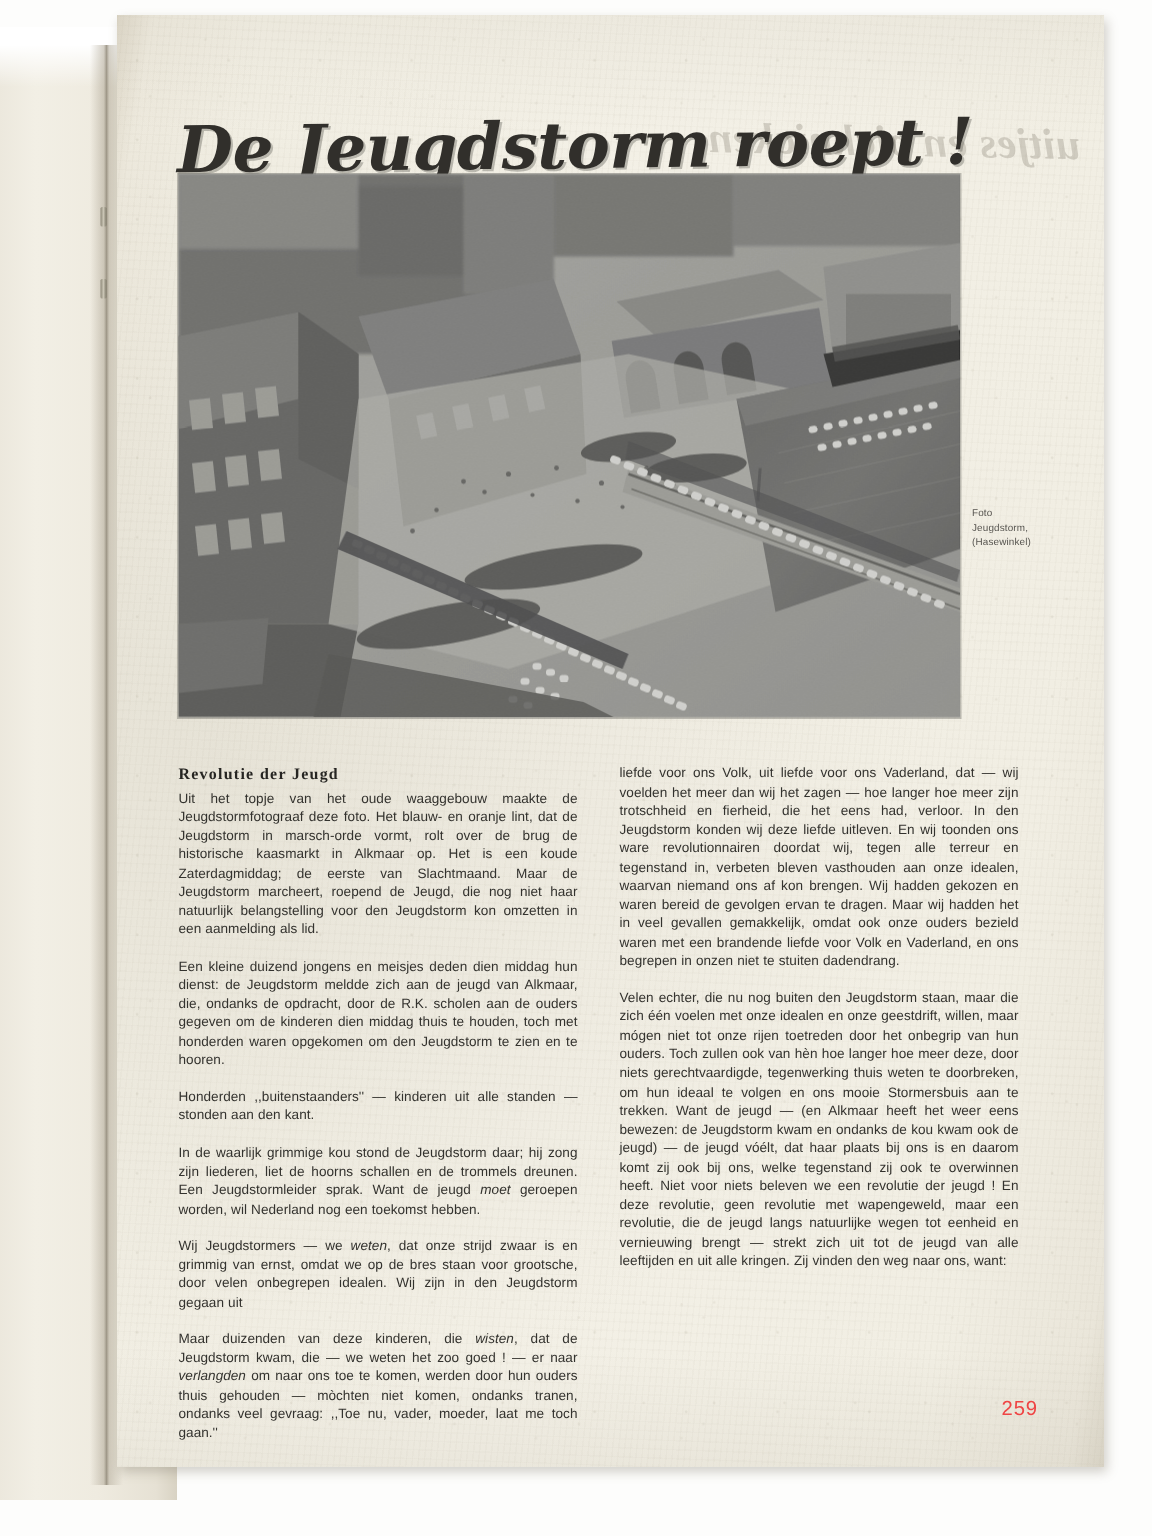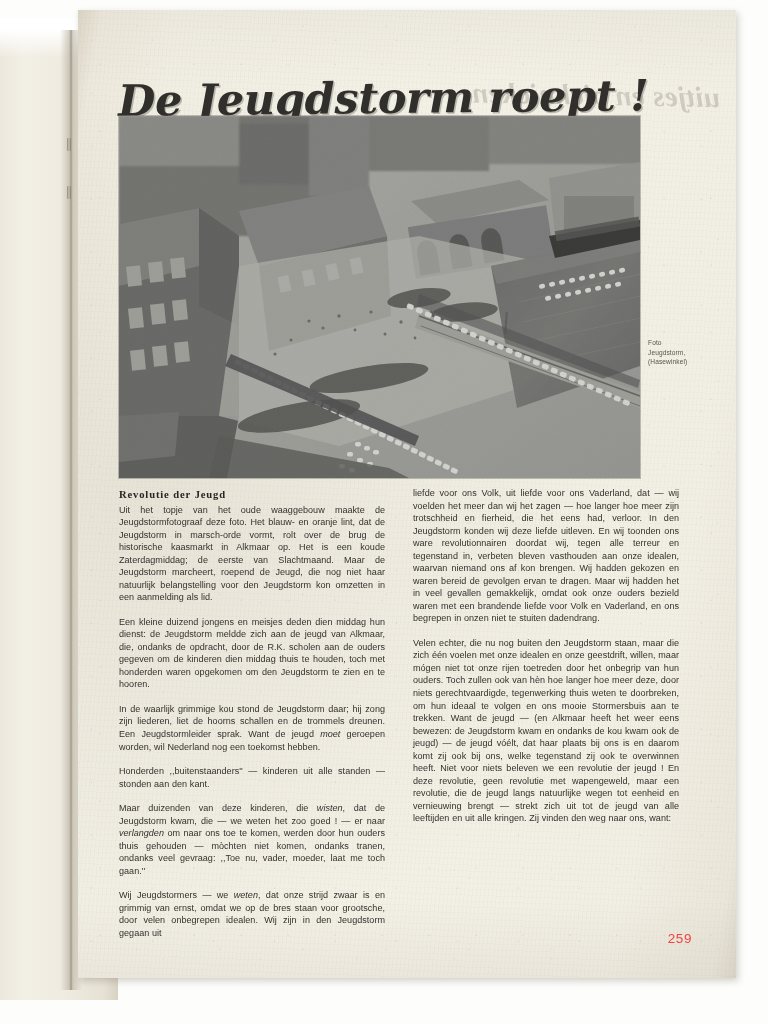--- a/index.html
+++ b/index.html
@@ -154,21 +154,21 @@
     font-family: "Liberation Sans", sans-serif;
     font-size: 6.6px;
     line-height: 9.5px;
     color: #575550;
     letter-spacing: 0.1px;
   }
 
   
   #columns {
     position: absolute;
-    left: 41px; top: 477px;
+    left: 41px; top: 499px;
     width: 560px; height: 432px;
   }
   .col {
     position: absolute;
     top: 0;
     width: 266px;
     font-family: "Liberation Sans", sans-serif;
     font-size: 9.05px;
     line-height: 12.53px;
     color: #33322e;
@@ -502,24 +502,24 @@
       <div>Jeugdstorm,</div>
       <div>(Hasewinkel)</div>
     </div>
 
     <div id="columns">
       <div class="col" id="col-left">
         <h2 class="subhead">Revolutie der Jeugd</h2>
         <div id="left-body">
             <p>Uit het topje van het oude waaggebouw maakte de Jeugdstormfotograaf deze foto. Het blauw- en oranje lint, dat de Jeugdstorm in marsch-orde vormt, rolt over de brug de historische kaasmarkt in Alkmaar op. Het is een koude Zaterdagmiddag; de eerste van Slachtmaand. Maar de Jeugdstorm marcheert, roepend de Jeugd, die nog niet haar natuurlijk belangstelling voor den Jeugdstorm kon omzetten in een aanmelding als lid.</p>
             <p>Een kleine duizend jongens en meisjes deden dien middag hun dienst: de Jeugdstorm meldde zich aan de jeugd van Alkmaar, die, ondanks de opdracht, door de R.K. scholen aan de ouders gegeven om de kinderen dien middag thuis te houden, toch met honderden waren opgekomen om den Jeugdstorm te zien en te hooren.</p>
+            <p>Honderden ,,buitenstaanders'' — kinderen uit alle standen — stonden aan den kant.</p>
             <p>In de waarlijk grimmige kou stond de Jeugdstorm daar; hij zong zijn liederen, liet de hoorns schallen en de trommels dreunen. Een Jeugdstormleider sprak. Want de jeugd <em>moet</em> geroepen worden, wil Nederland nog een toekomst hebben.</p>
-            <p>Honderden ,,buitenstaanders'' — kinderen uit alle standen — stonden aan den kant.</p>
+            <p>Wij Jeugdstormers — we <em>weten</em>, dat onze strijd zwaar is en grimmig van ernst, omdat we op de bres staan voor grootsche, door velen onbegrepen idealen. Wij zijn in den Jeugdstorm gegaan uit</p>
             <p>Maar duizenden van deze kinderen, die <em>wisten</em>, dat de Jeugdstorm kwam, die — we weten het zoo goed ! — er naar <em>verlangden</em> om naar ons toe te komen, werden door hun ouders thuis gehouden — mòchten niet komen, ondanks tranen, ondanks veel gevraag: ,,Toe nu, vader, moeder, laat me toch gaan.''</p>
-            <p>Wij Jeugdstormers — we <em>weten</em>, dat onze strijd zwaar is en grimmig van ernst, omdat we op de bres staan voor grootsche, door velen onbegrepen idealen. Wij zijn in den Jeugdstorm gegaan uit</p>
           </div>
       </div>
 
       <div class="col" id="col-right">
         <div id="right-body">
             <p>liefde voor ons Volk, uit liefde voor ons Vaderland, dat — wij voelden het meer dan wij het zagen — hoe langer hoe meer zijn trotschheid en fierheid, die het eens had, verloor. In den Jeugdstorm konden wij deze liefde uitleven. En wij toonden ons ware revolutionnairen doordat wij, tegen alle terreur en tegenstand in, verbeten bleven vasthouden aan onze idealen, waarvan niemand ons af kon brengen. Wij hadden gekozen en waren bereid de gevolgen ervan te dragen. Maar wij hadden het in veel gevallen gemakkelijk, omdat ook onze ouders bezield waren met een brandende liefde voor Volk en Vaderland, en ons begrepen in onzen niet te stuiten dadendrang.</p>
             <p>Velen echter, die nu nog buiten den Jeugdstorm staan, maar die zich één voelen met onze idealen en onze geestdrift, willen, maar mógen niet tot onze rijen toetreden door het onbegrip van hun ouders. Toch zullen ook van hèn hoe langer hoe meer deze, door niets gerechtvaardigde, tegenwerking thuis weten te doorbreken, om hun ideaal te volgen en ons mooie Stormersbuis aan te trekken. Want de jeugd — (en Alkmaar heeft het weer eens bewezen: de Jeugdstorm kwam en ondanks de kou kwam ook de jeugd) — de jeugd vóélt, dat haar plaats bij ons is en daarom komt zij ook bij ons, welke tegenstand zij ook te overwinnen heeft. Niet voor niets beleven we een revolutie der jeugd ! En deze revolutie, geen revolutie met wapengeweld, maar een revolutie, die de jeugd langs natuurlijke wegen tot eenheid en vernieuwing brengt — strekt zich uit tot de jeugd van alle leeftijden en uit alle kringen. Zij vinden den weg naar ons, want:</p>
           </div>
       </div>
     </div>

